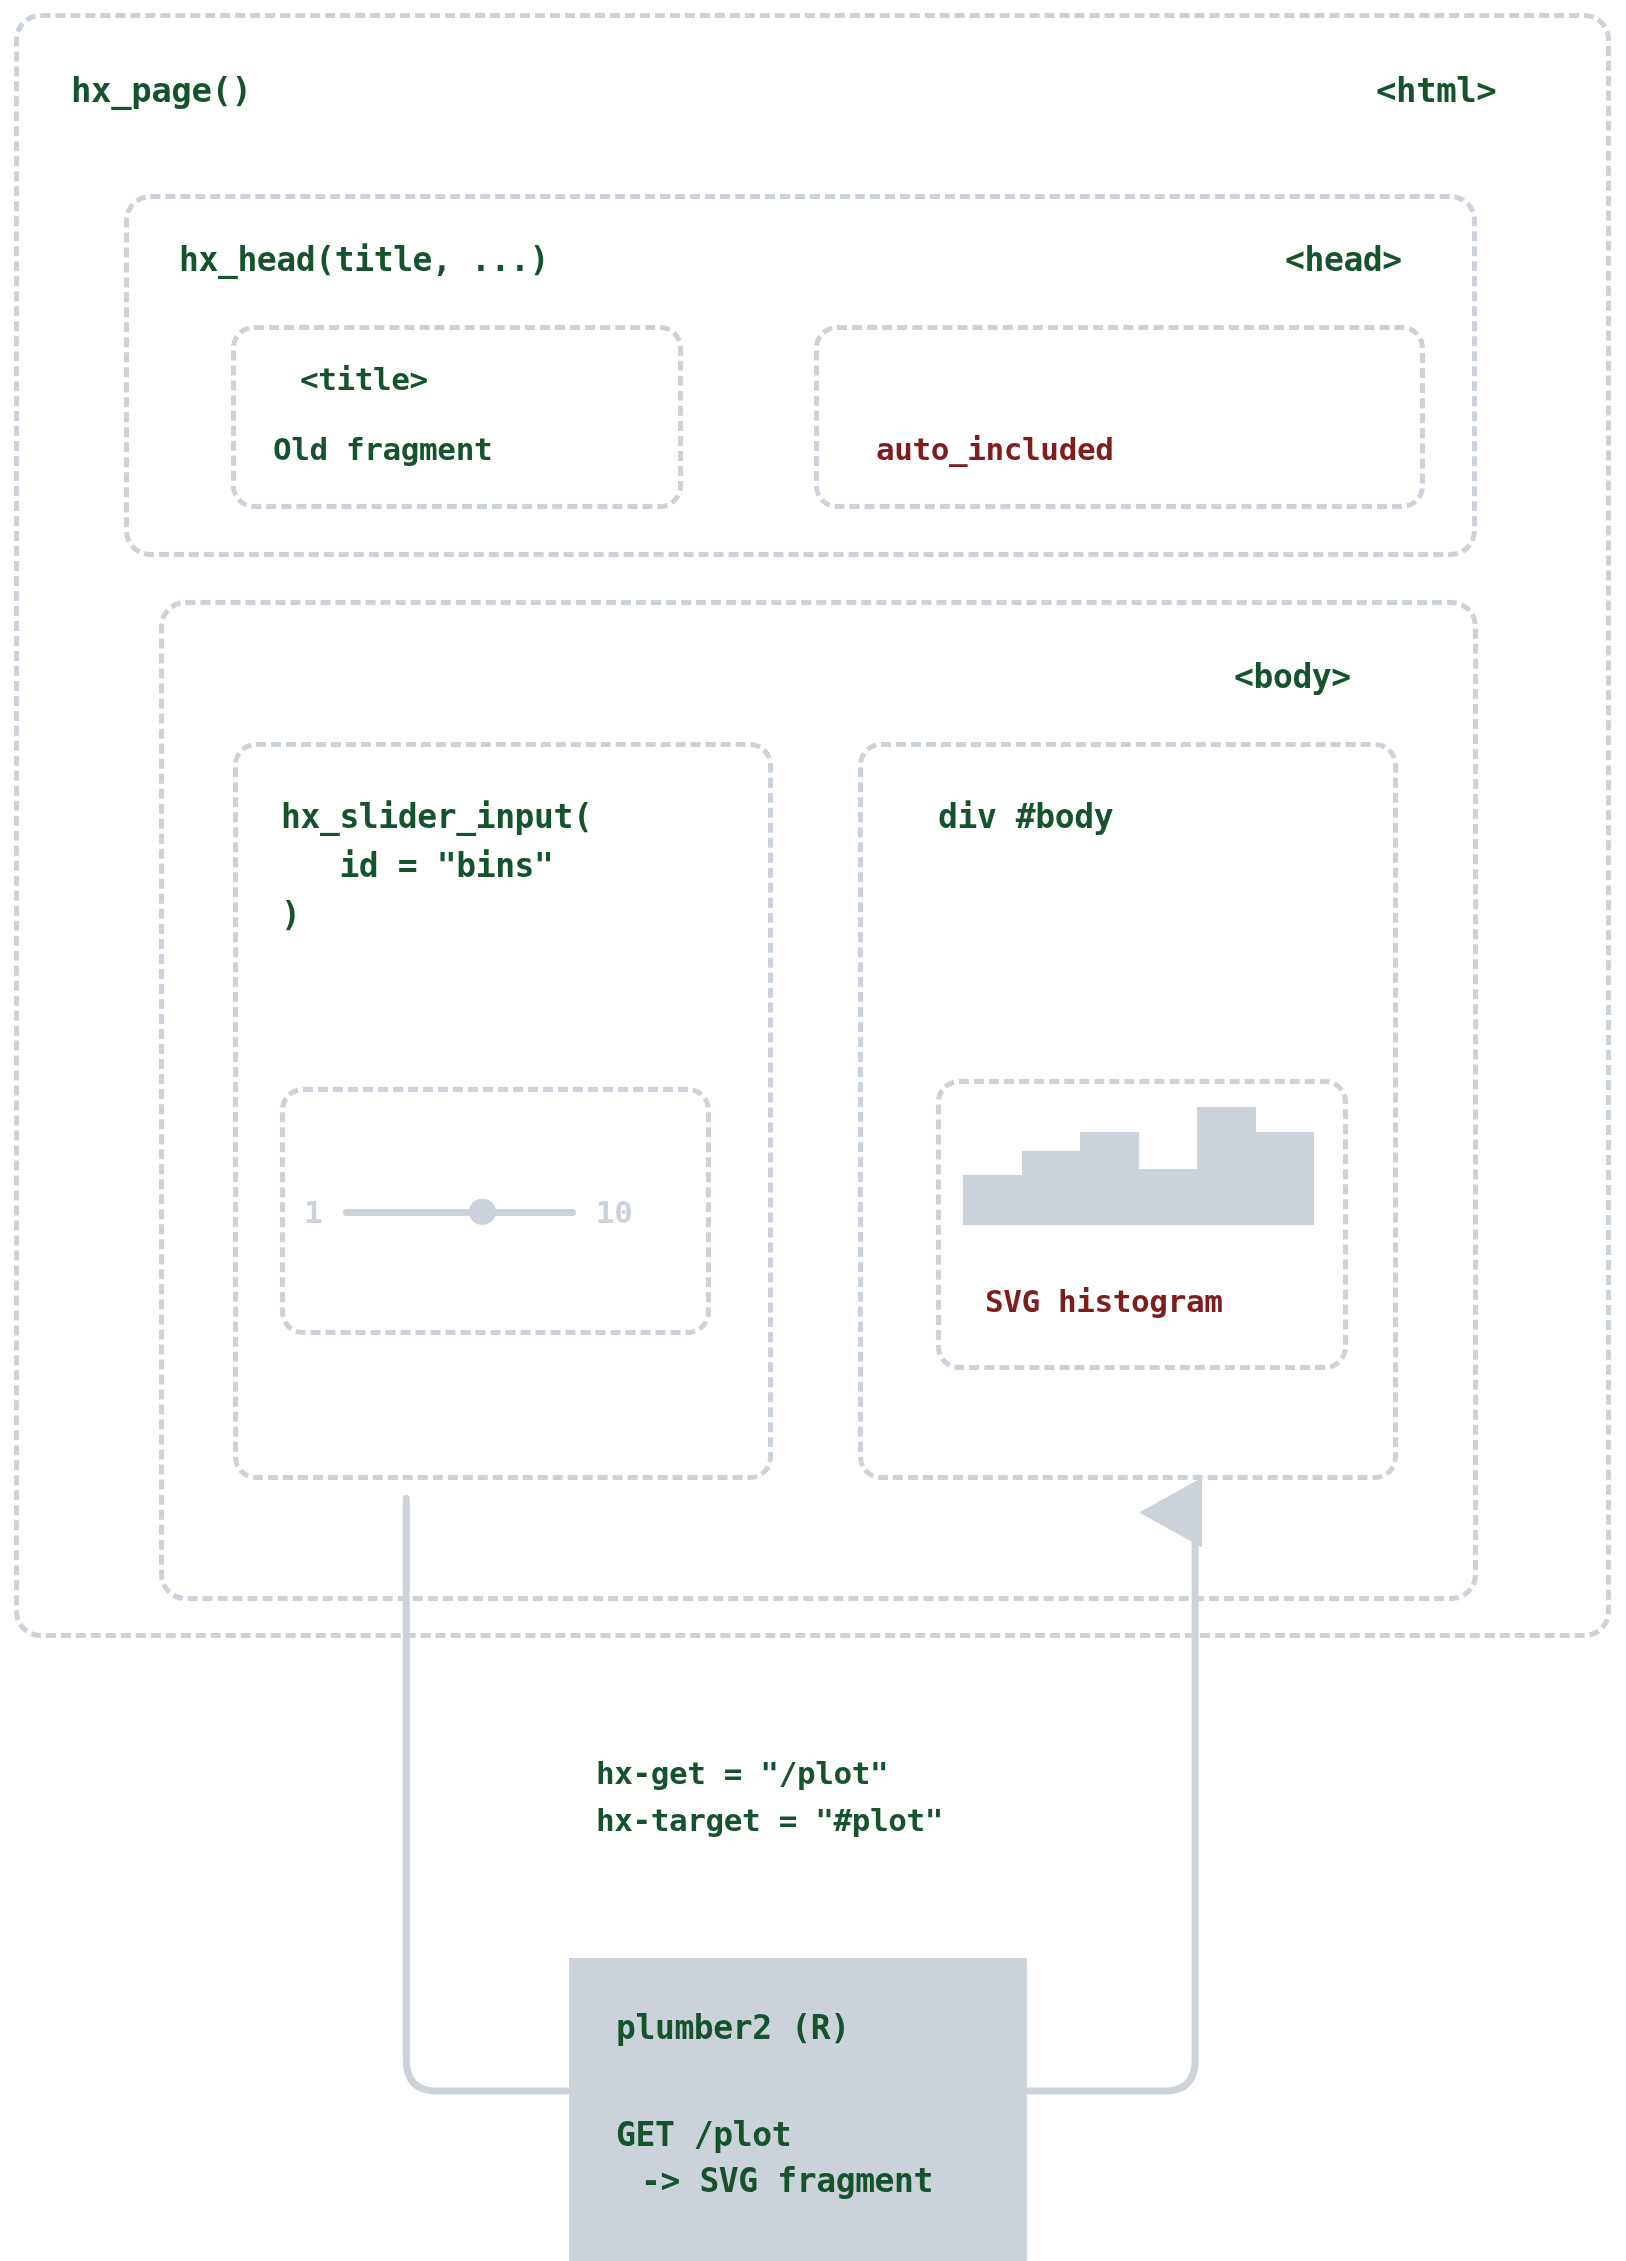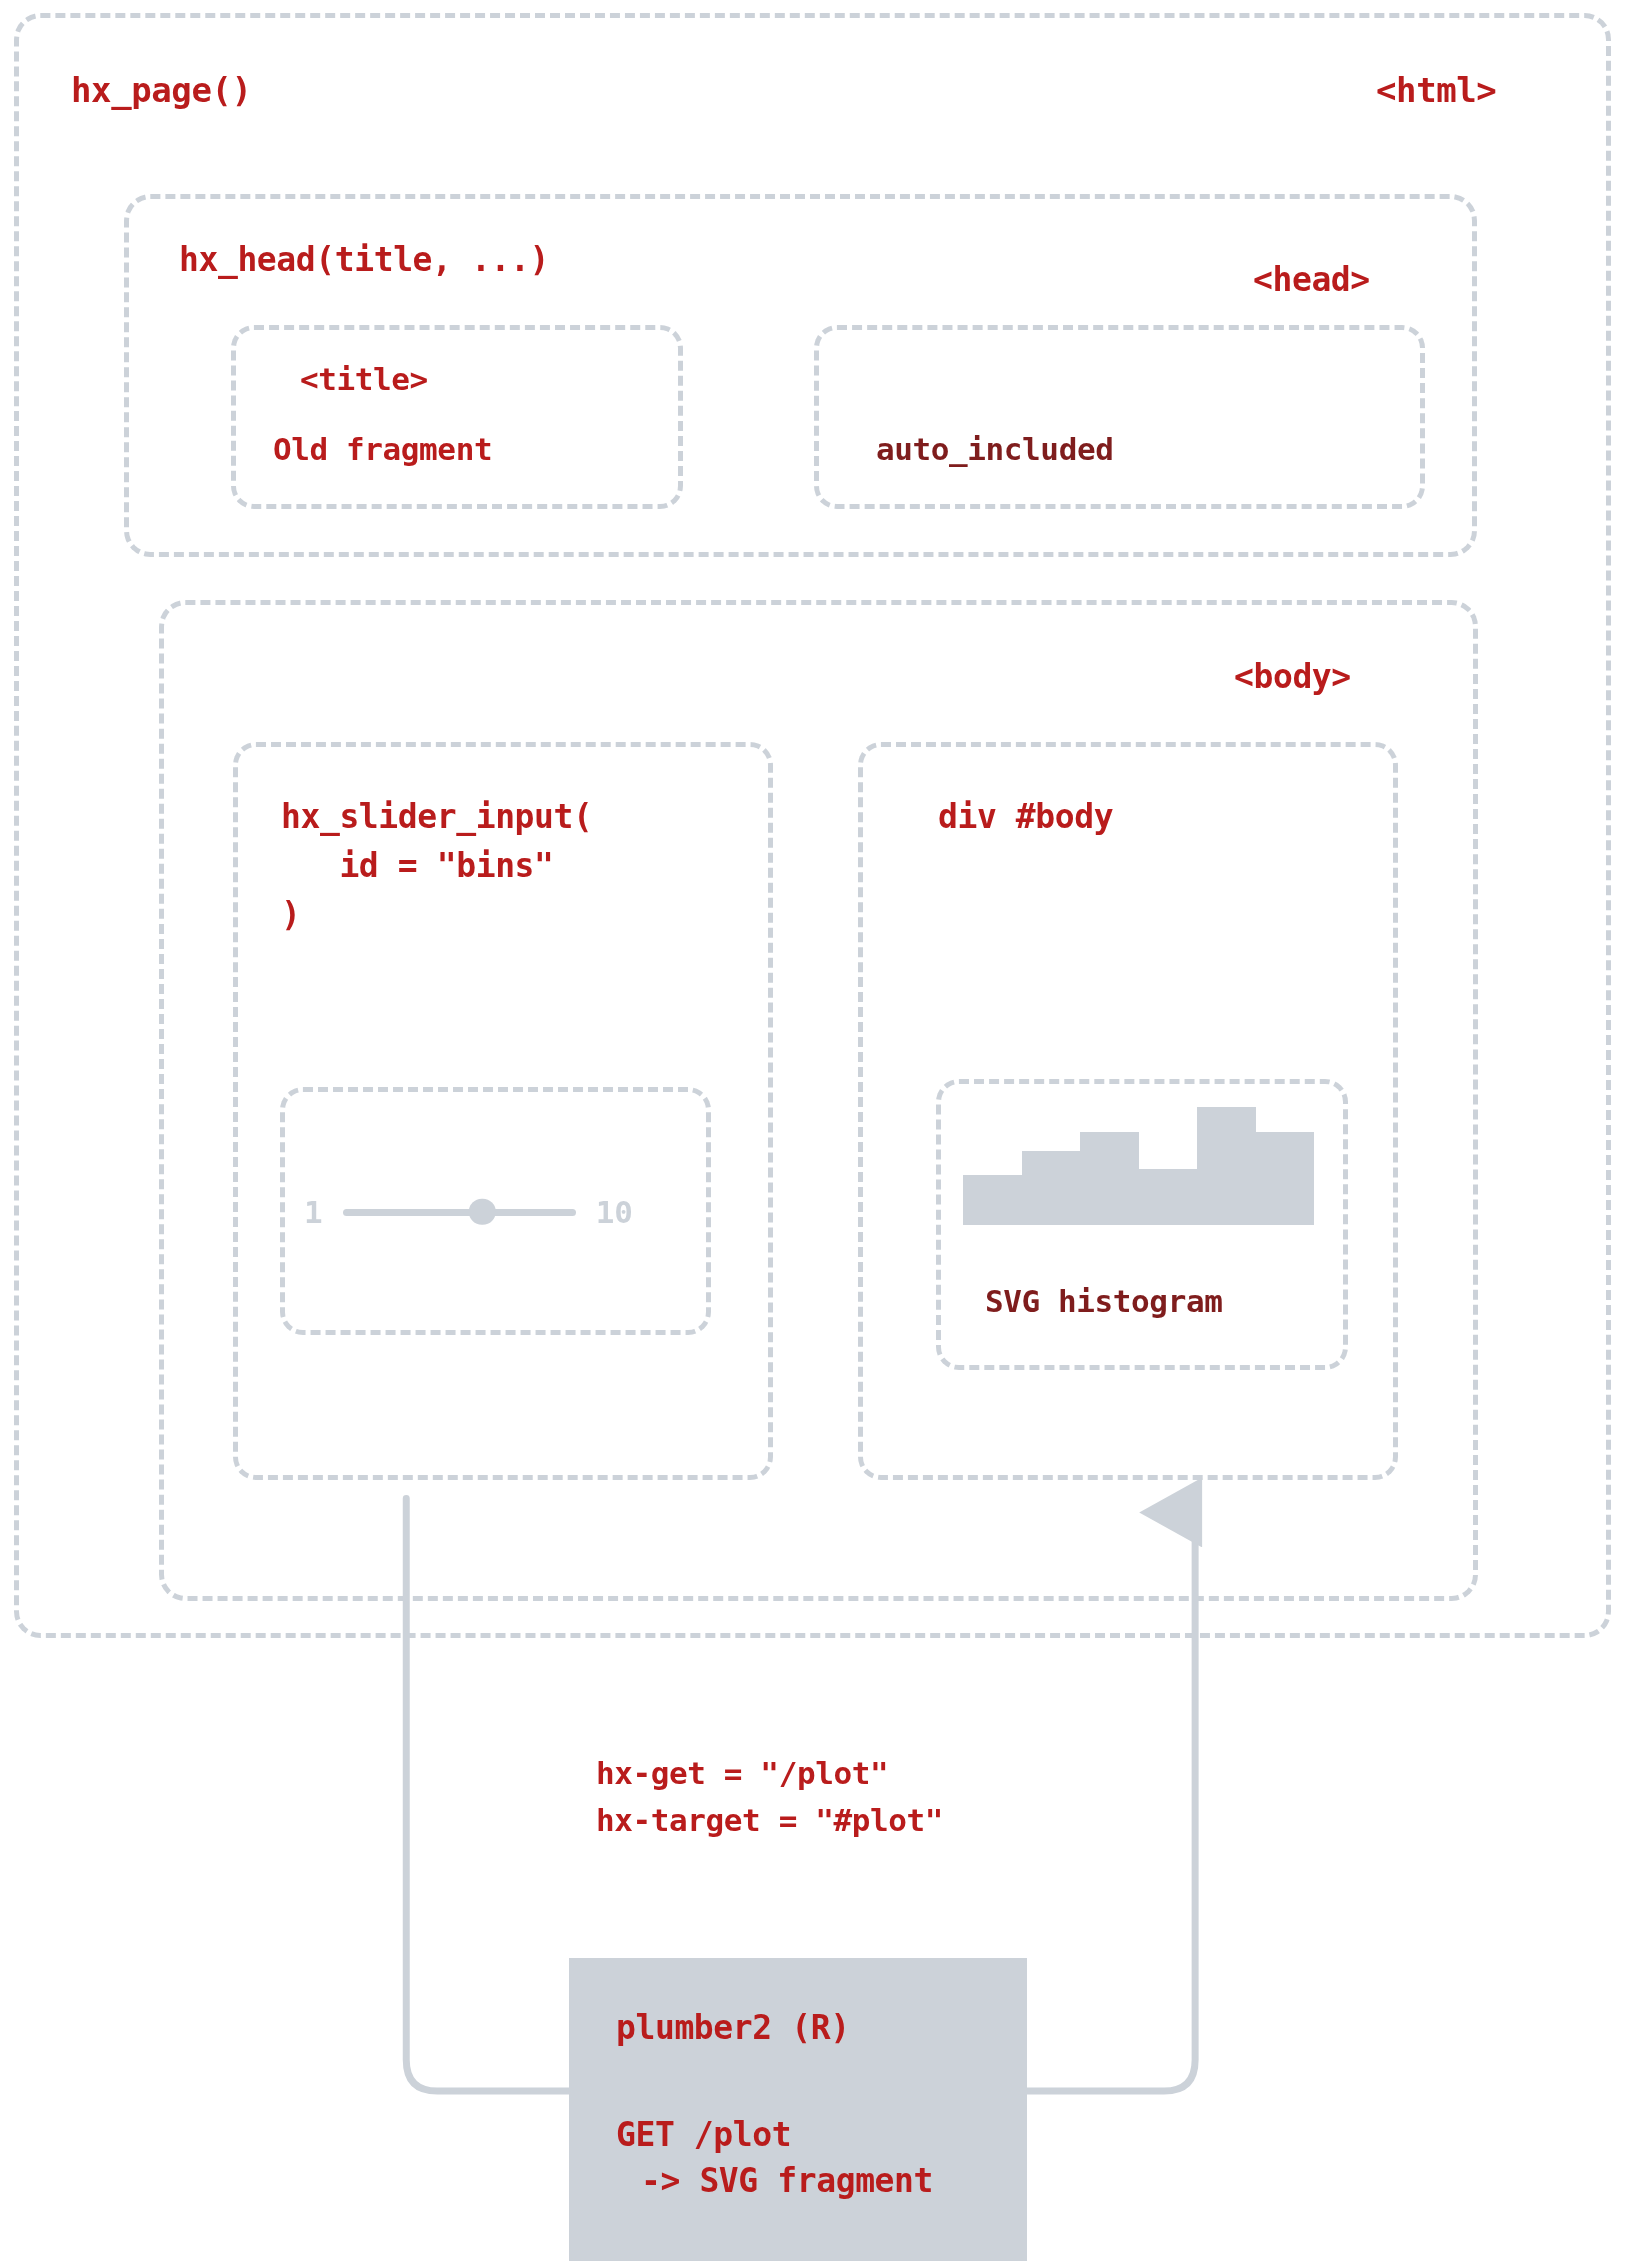--- a/index.html
+++ b/index.html
@@ -17,21 +17,21 @@
     border:5.4px dashed #ccd2d9;
     border-radius:26.4px;
     box-sizing:border-box;
     background:transparent;
   }
   .dbox.inner { border-width:5.4px; border-radius:23px; }
 
   
   .lbl {
     position:absolute;
-    color:#b91c1c;
+    color:#14532d;
     font-family:"DejaVu Sans Mono", monospace;
     font-weight:600;
     white-space:pre;
     letter-spacing:-0.4px;
     line-height:1.30;
   }
   .lbl.muted { color:#7f1d1d; font-weight:600; }
   .s40 { font-size:31px; }
   .s42 { font-size:33px; }
   .s44 { font-size:34px; }
@@ -84,21 +84,21 @@
   <div class="dbox" style="left:14px; top:13.2px; width:1597px; height:1625px;"></div>
 
   <div class="lbl s44" style="left:71px; top:68px;">hx_page()</div>
 
   <div class="lbl s44" style="left:1376px; top:68px;">&lt;html&gt;</div>
 
   <div class="dbox" style="left:124px; top:194px; width:1353px; height:363px;"></div>
 
   <div class="lbl s42" style="left:179px; top:239px;">hx_head(title, ...)</div>
 
-  <div class="lbl s42" style="left:1253px; top:239px;margin-top:20px;">&lt;head&gt;</div>
+  <div class="lbl s42" style="left:1285px; top:239px;">&lt;head&gt;</div>
 
   <div class="dbox inner" style="left:231px; top:325px; width:452px; height:184px;"></div>
 
   <div class="lbl s40" style="left:282px; top:359px;margin-left:18px;">&lt;title&gt;</div>
 
   <div class="lbl s40" style="left:273px; top:429px;">Old fragment</div>
 
   <div class="dbox inner" style="left:814px; top:325px; width:611px; height:184px;"></div>
 
 

